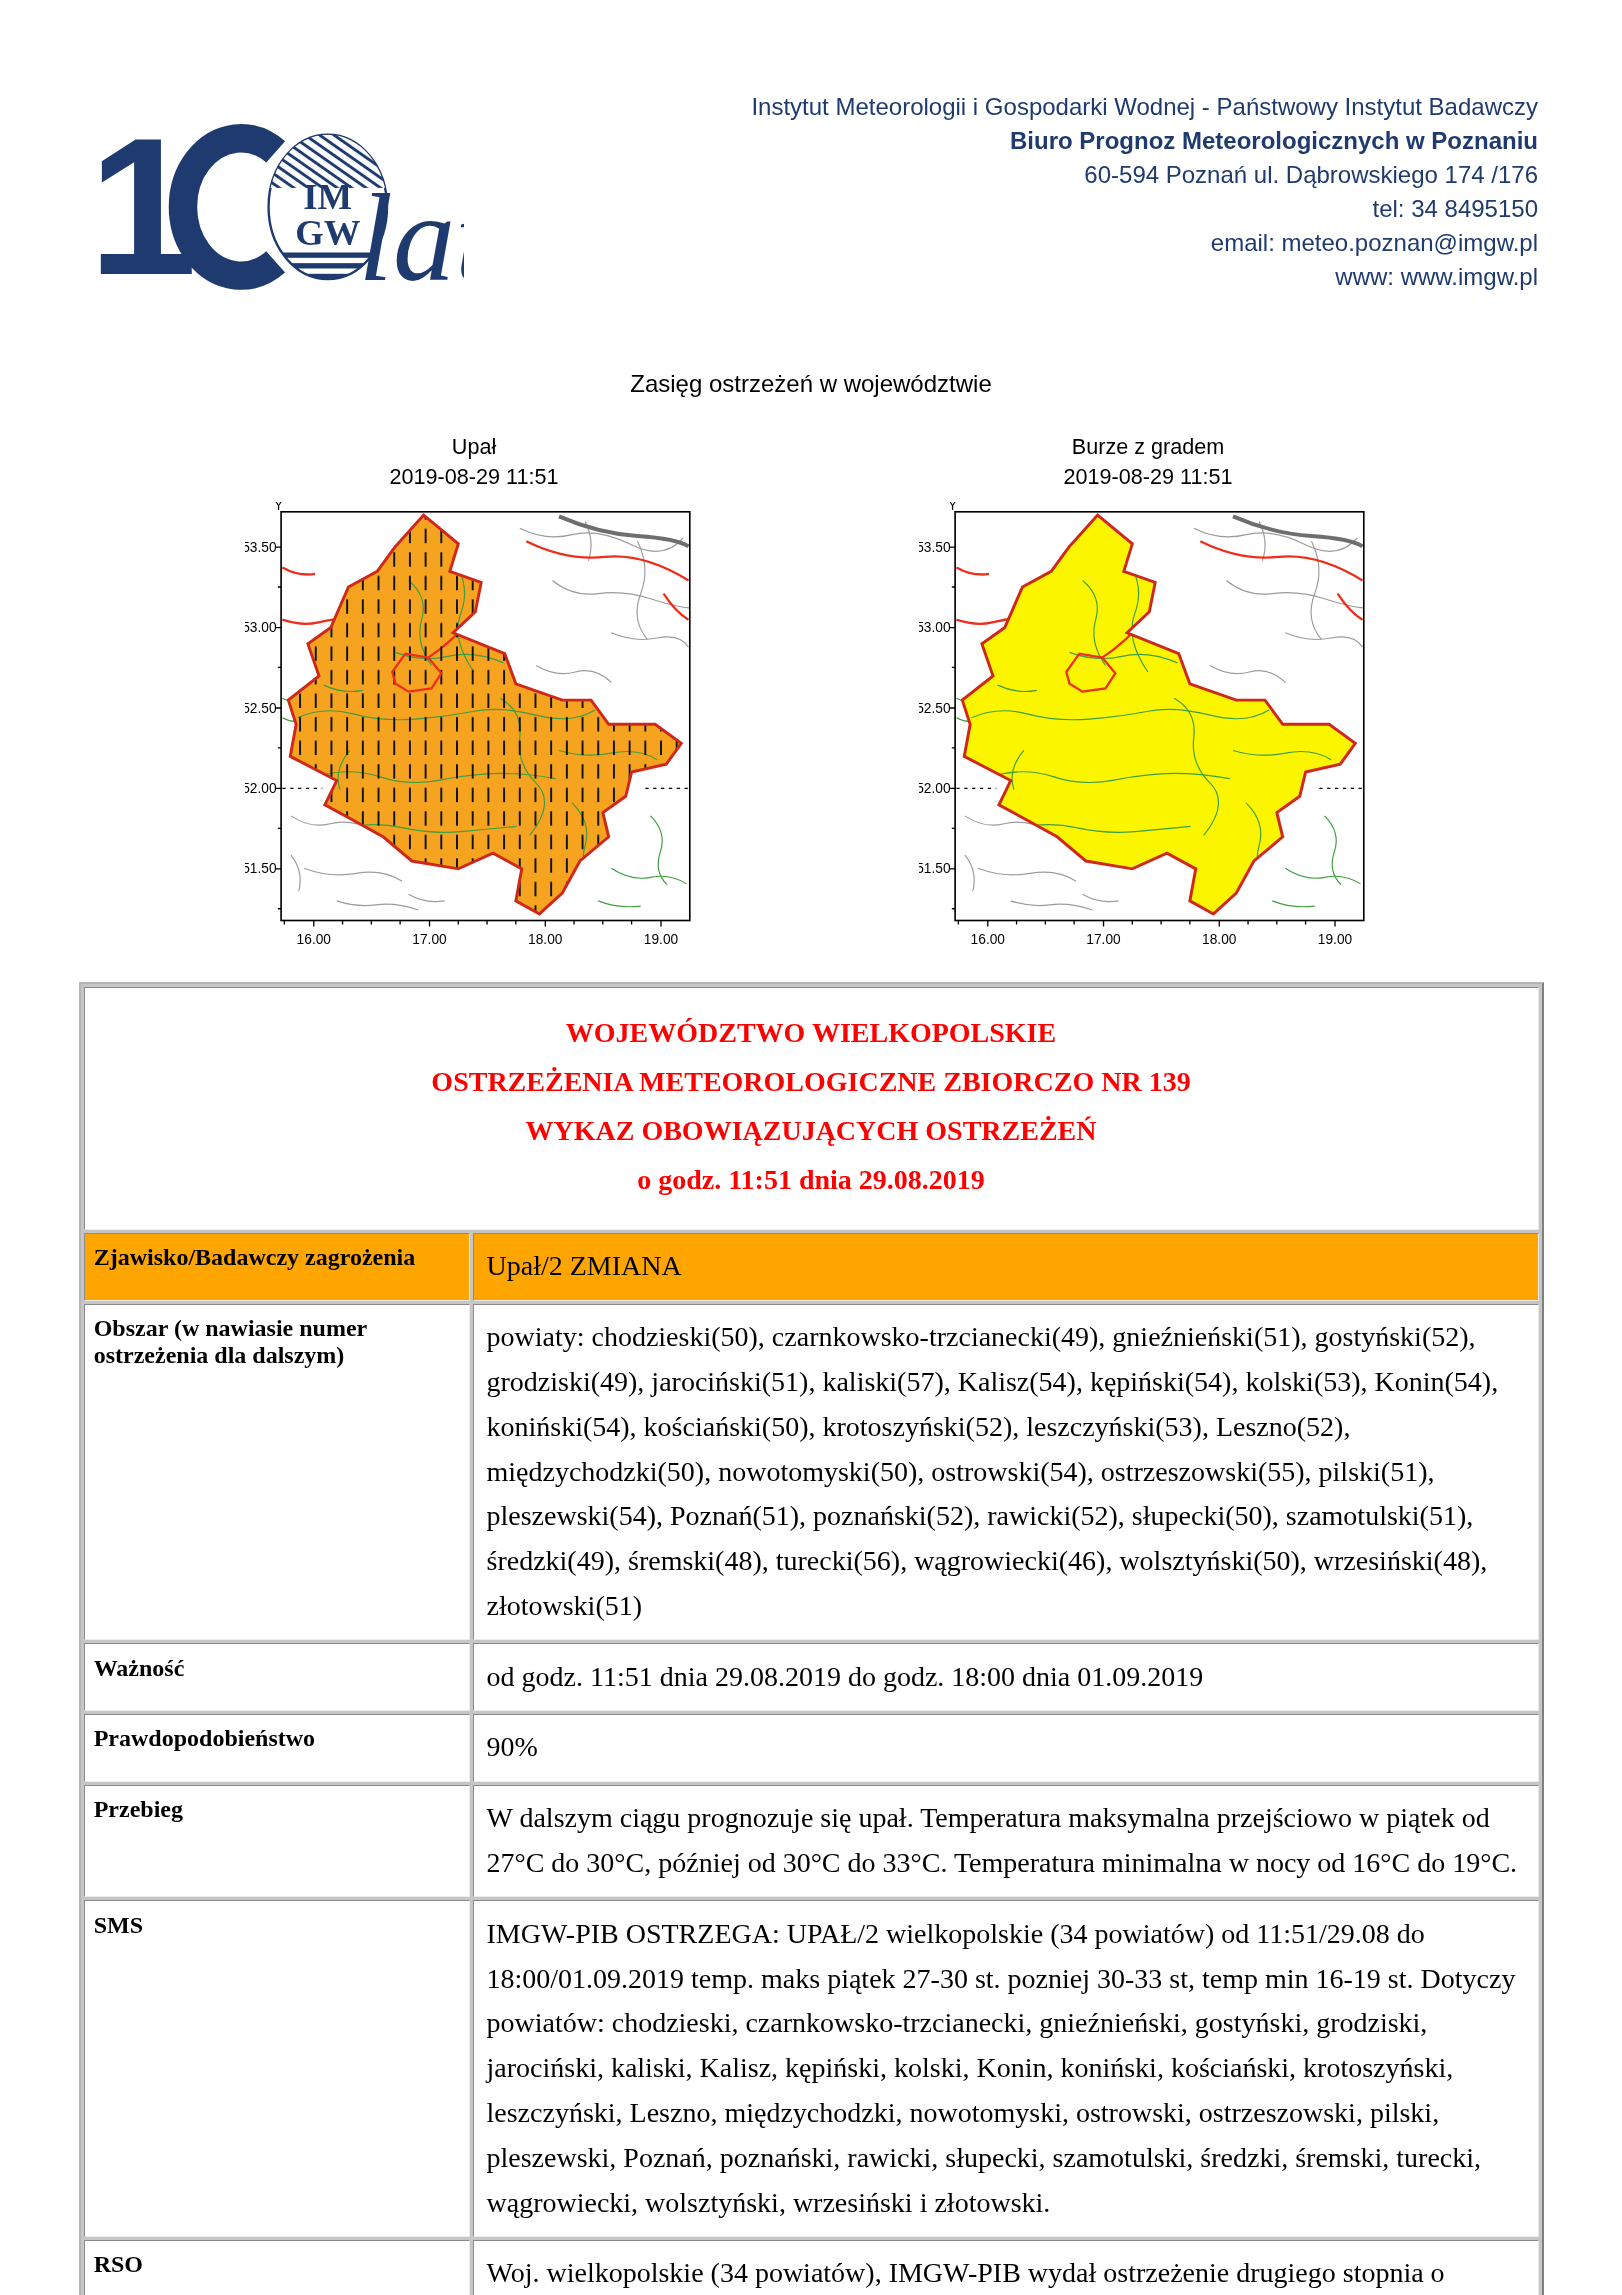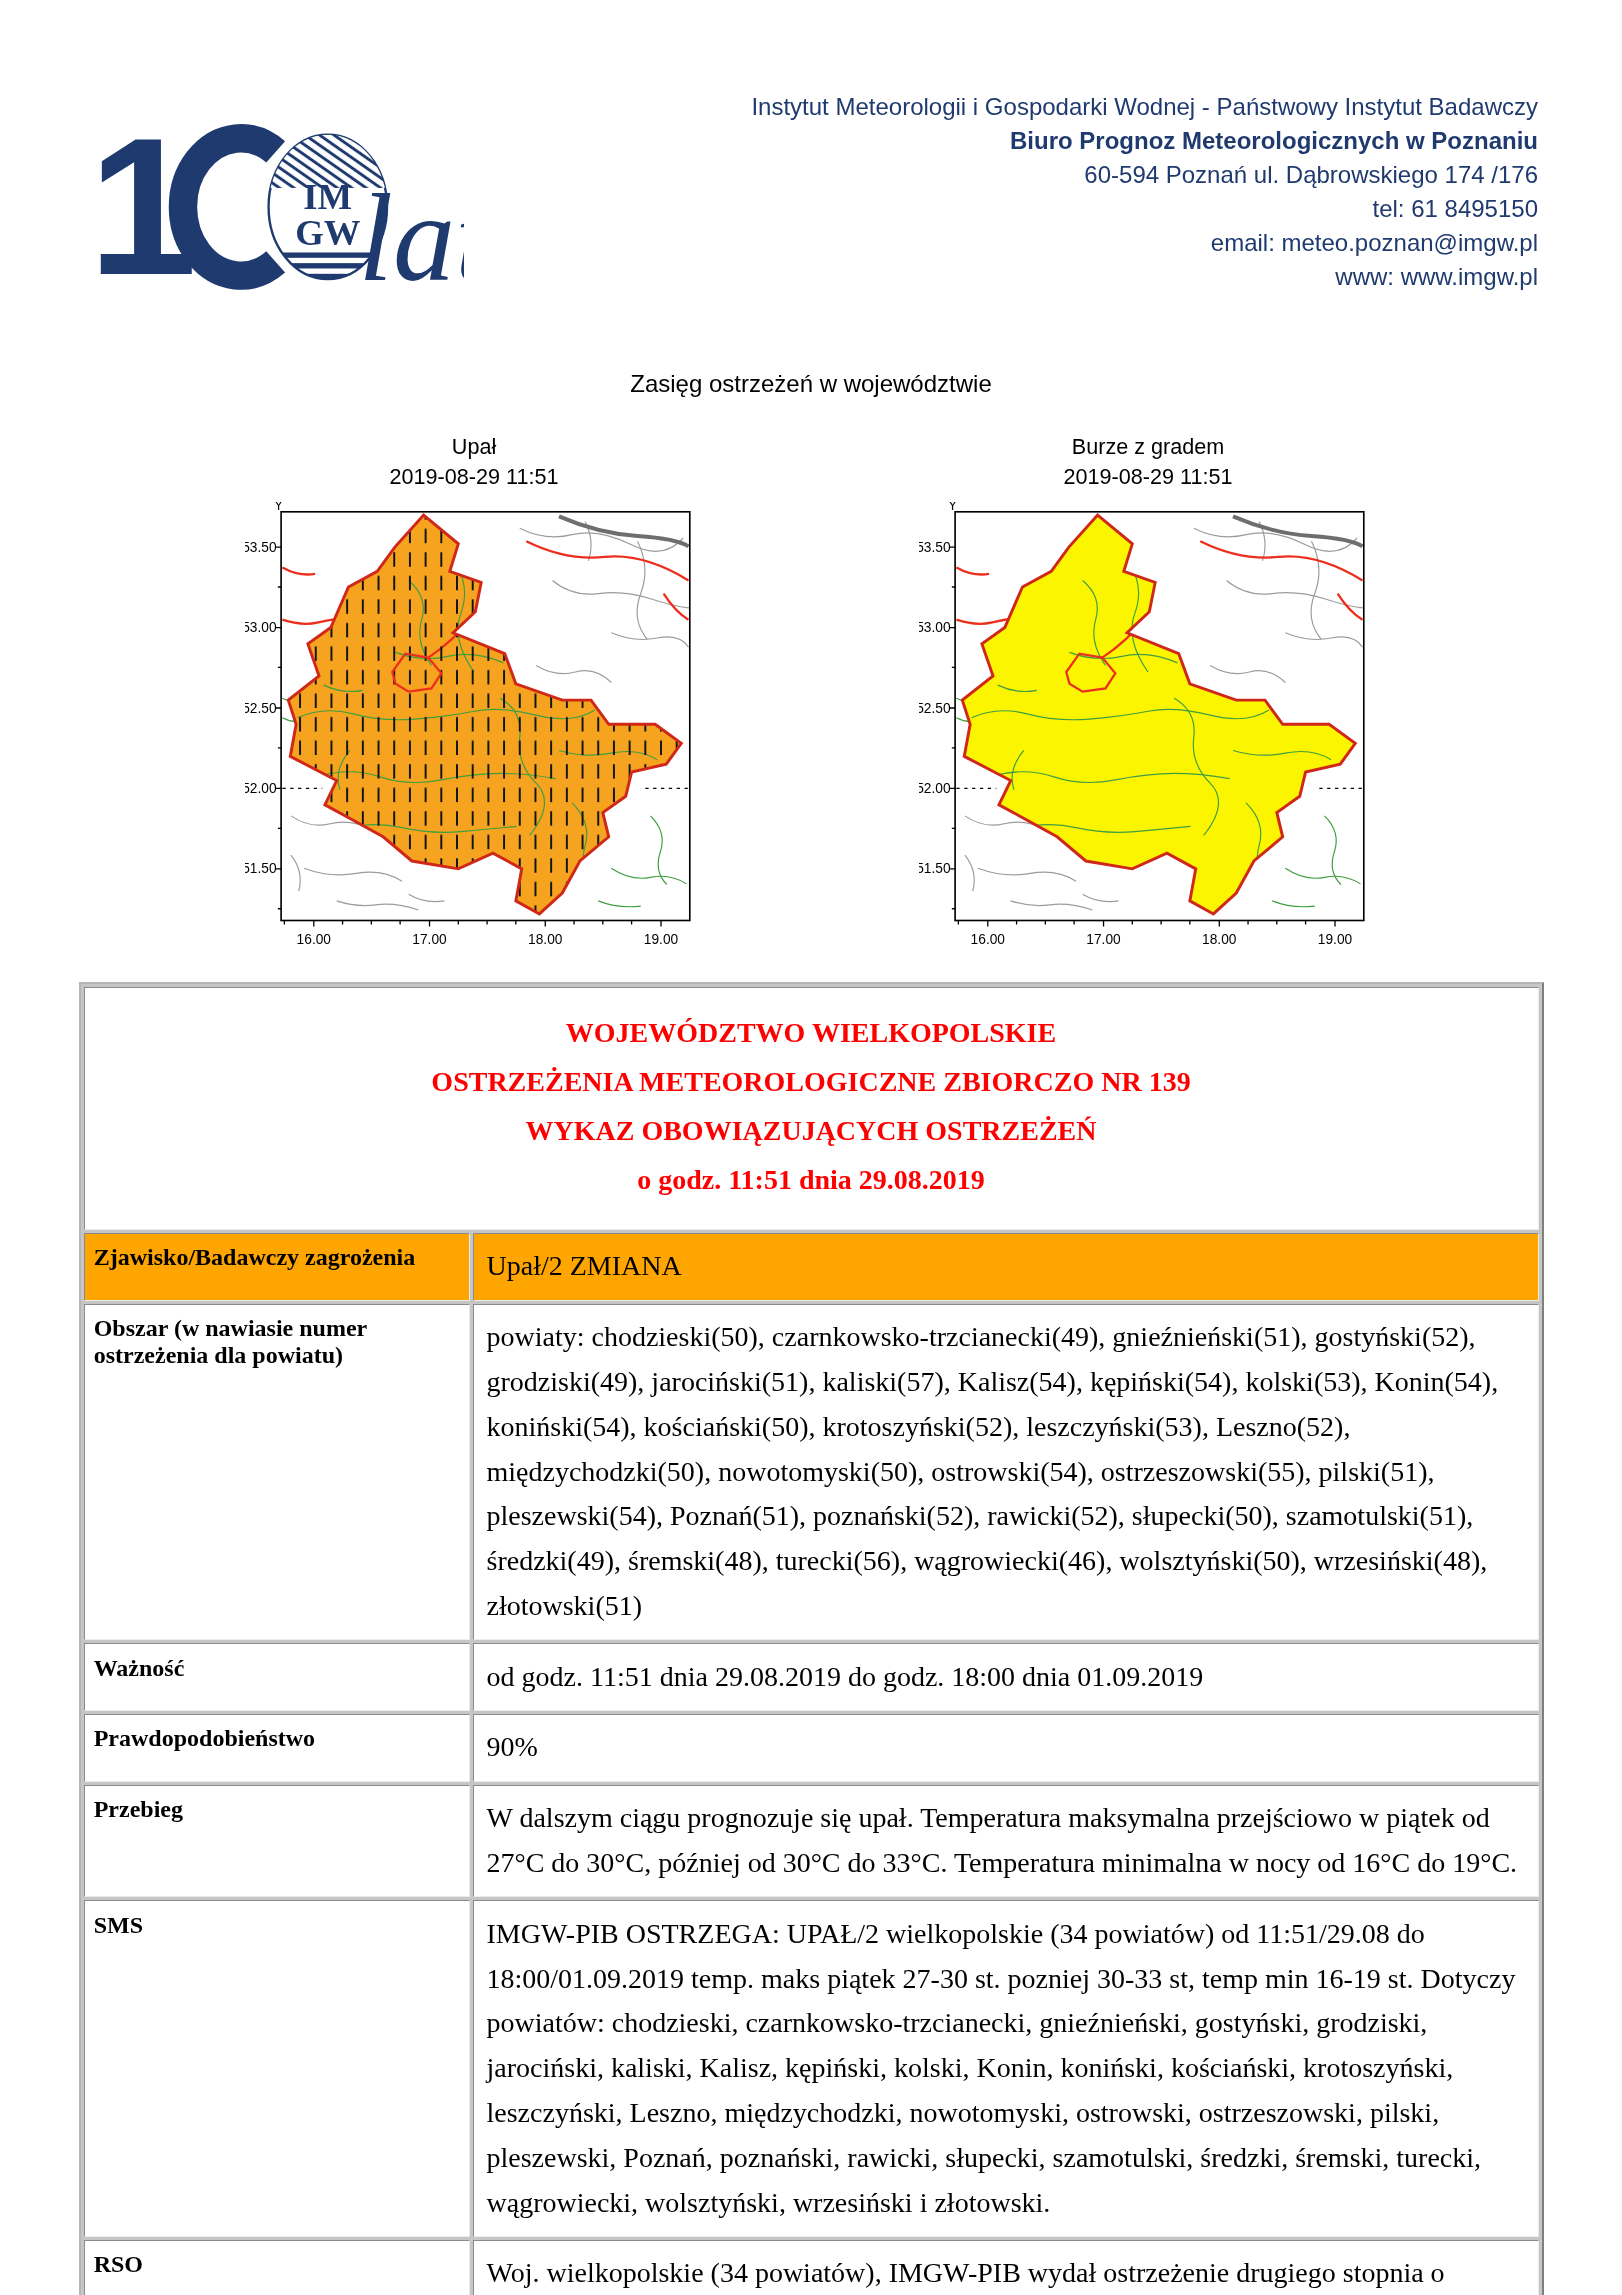--- a/index.html
+++ b/index.html
@@ -149,21 +149,21 @@
           <text x="410" y="188" text-anchor="middle" font-family="Liberation Serif, serif" font-weight="bold" font-size="62" fill="#1f3a6e">IM</text>
           <text x="410" y="250" text-anchor="middle" font-family="Liberation Serif, serif" font-weight="bold" font-size="62" fill="#1f3a6e">GW</text>
         </g>
         <text x="462" y="308" font-family="Liberation Serif, serif" font-style="italic" font-size="210" fill="#1f3a6e">lat</text>
       </svg>
     </div>
     <div class="inst">
       <div>Instytut Meteorologii i Gospodarki Wodnej - Państwowy Instytut Badawczy</div>
       <div class="b">Biuro Prognoz Meteorologicznych w Poznaniu</div>
       <div>60-594 Poznań ul. Dąbrowskiego 174 /176</div>
-      <div>tel: 61 8495150</div>
+      <div>tel: 34 8495150</div>
       <div>email: meteo.poznan@imgw.pl</div>
       <div>www: www.imgw.pl</div>
     </div>
   </header>
 
   <div class="section-title">Zasięg ostrzeżeń w województwie</div>
 
   <div class="maps-row">
 
     <figure class="map-fig">
@@ -248,21 +248,21 @@
           <div class="tl">OSTRZEŻENIA METEOROLOGICZNE ZBIORCZO NR 139</div>
           <div class="tl">WYKAZ OBOWIĄZUJĄCYCH OSTRZEŻEŃ</div>
           <div class="tl">o godz. 11:51 dnia 29.08.2019</div>
         </td>
       </tr>
       <tr class="row-orange">
         <td class="lbl">Zjawisko/Badawczy zagrożenia</td>
         <td class="val">Upał/2 ZMIANA</td>
       </tr>
       <tr>
-        <td class="lbl">Obszar (w nawiasie numer ostrzeżenia dla powiatu)</td>
+        <td class="lbl">Obszar (w nawiasie numer ostrzeżenia dla dalszym)</td>
         <td class="val">powiaty: chodzieski(50), czarnkowsko-trzcianecki(49), gnieźnieński(51), gostyński(52), grodziski(49), jarociński(51), kaliski(57), Kalisz(54), kępiński(54), kolski(53), Konin(54), koniński(54), kościański(50), krotoszyński(52), leszczyński(53), Leszno(52), międzychodzki(50), nowotomyski(50), ostrowski(54), ostrzeszowski(55), pilski(51), pleszewski(54), Poznań(51), poznański(52), rawicki(52), słupecki(50), szamotulski(51), średzki(49), śremski(48), turecki(56), wągrowiecki(46), wolsztyński(50), wrzesiński(48), złotowski(51)</td>
       </tr>
       <tr>
         <td class="lbl">Ważność</td>
         <td class="val">od godz. 11:51 dnia 29.08.2019 do godz. 18:00 dnia 01.09.2019</td>
       </tr>
       <tr>
         <td class="lbl">Prawdopodobieństwo</td>
         <td class="val">90%</td>
       </tr>

